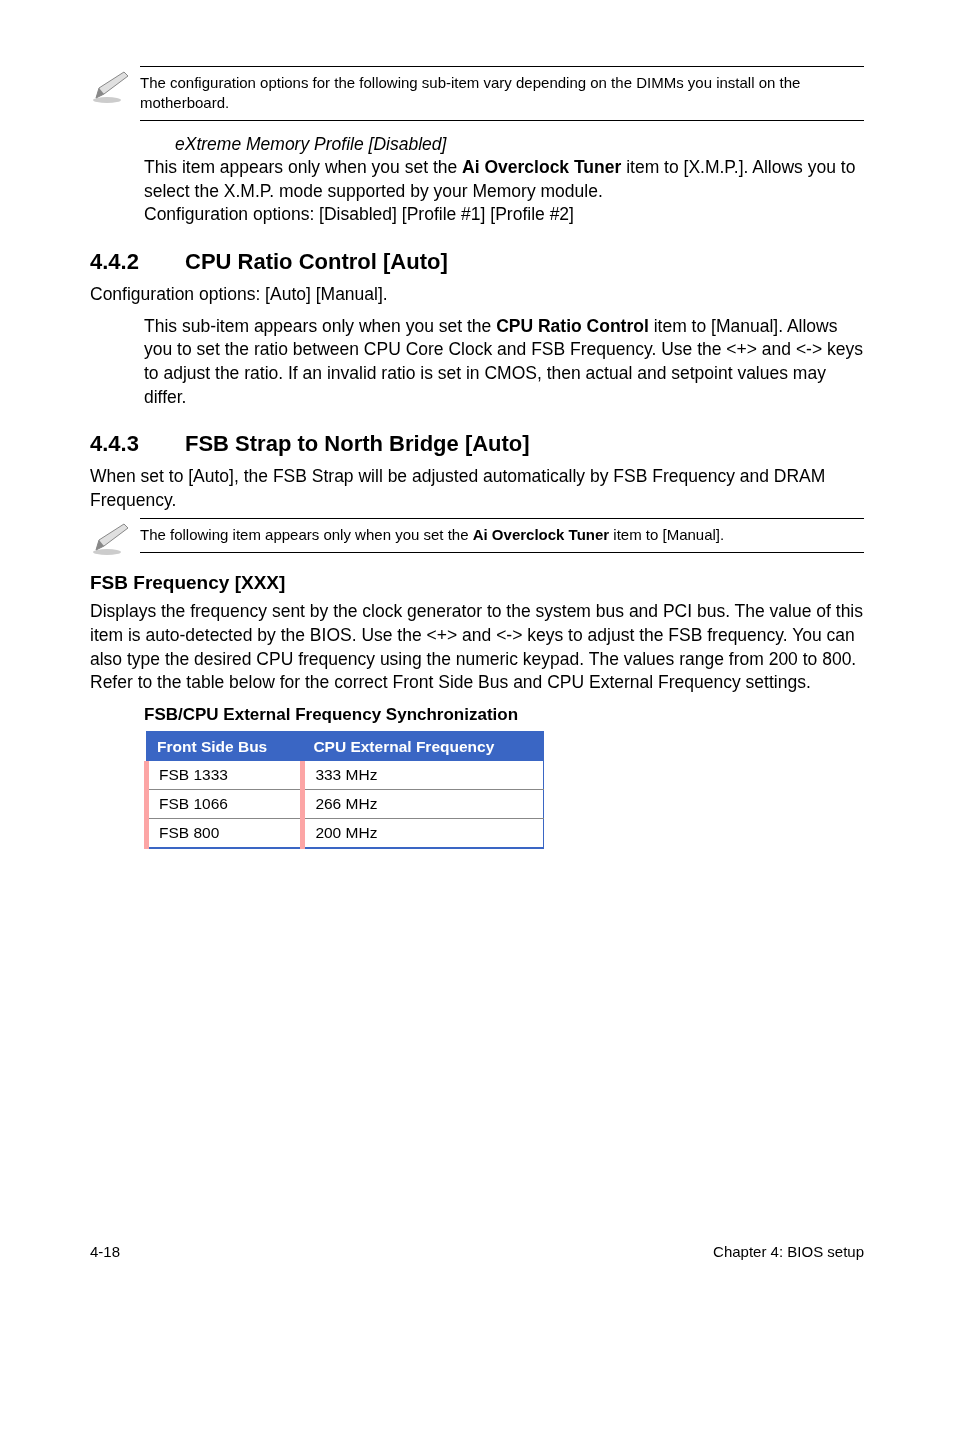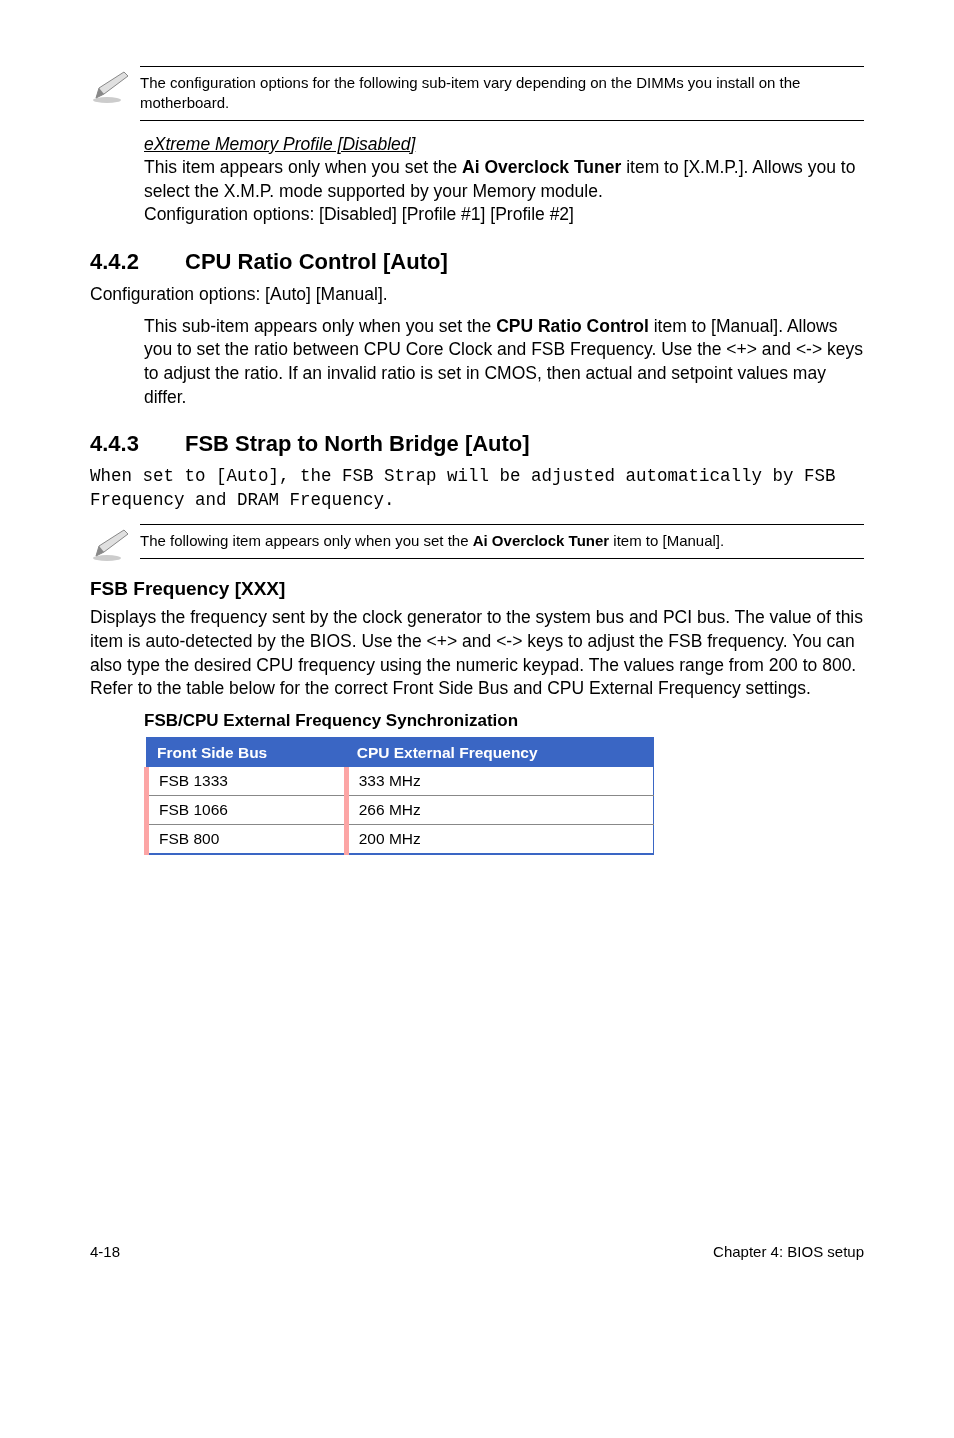--- a/index.html
+++ b/index.html
@@ -37,22 +37,22 @@
     padding: 6px 0;
     font-size: 15px;
     line-height: 1.35;
   }
   .sub-indent {
     margin-left: 54px;
     font-size: 17.5px;
     line-height: 1.35;
   }
   .sub-heading {
-    text-decoration: underline;
     font-style: italic;
+    margin-left: 31px;
   }
   h2 {
     font-size: 22px;
     margin: 22px 0 8px 0;
     font-weight: bold;
   }
   h2 .secnum {
     display: inline-block;
     width: 95px;
   }
@@ -70,21 +70,21 @@
     font-size: 17px;
     font-weight: bold;
     margin-left: 54px;
     margin-bottom: 6px;
     margin-top: 10px;
   }
   table.freq {
     border-collapse: collapse;
     margin-left: 54px;
     font-size: 15.5px;
-    width: 510px;
+    width: 400px;
     border-top: 2px solid #3a66c4;
     border-bottom: 2px solid #3a66c4;
   }
   table.freq th {
     background: #3a66c4;
     color: #fff;
     text-align: left;
     padding: 5px 10px;
     font-weight: bold;
     border-left: 1px solid #3a66c4;
@@ -140,21 +140,21 @@
 
 <div class="sub-indent">
   <div>
     <span>This sub-item appears only when you set the </span><b>CPU Ratio Control</b><span> item to [Manual]. Allows you to set the ratio between CPU Core Clock and FSB Frequency. Use the &lt;+&gt; and &lt;-&gt; keys to adjust the ratio. If an invalid ratio is set in CMOS, then actual and setpoint values may differ.</span>
   </div>
 </div>
 
 <h2>
   <span class="secnum">4.4.3</span><span>FSB Strap to North Bridge [Auto]</span>
 </h2>
-<p class="body-text" style="margin-bottom:12px;font-family:Liberation Mono, monospace;">When set to [Auto], the FSB Strap will be adjusted automatically by FSB Frequency and DRAM Frequency.</p>
+<p class="body-text" style="margin-bottom:6px;">When set to [Auto], the FSB Strap will be adjusted automatically by FSB Frequency and DRAM Frequency.</p>
 
 <div class="note-block">
   <div class="note-icon">
     <svg width="44" height="36" viewBox="0 0 44 36">
       <ellipse cx="17" cy="32" rx="14" ry="3" fill="#ccc"></ellipse>
       <polygon points="6,30 9,20 34,4 38,8 14,26" fill="#e0e0e0" stroke="#888" stroke-width="1"></polygon>
       <polygon points="6,30 9,20 14,26" fill="#888"></polygon>
     </svg>
   </div>
   <div class="note-text">

